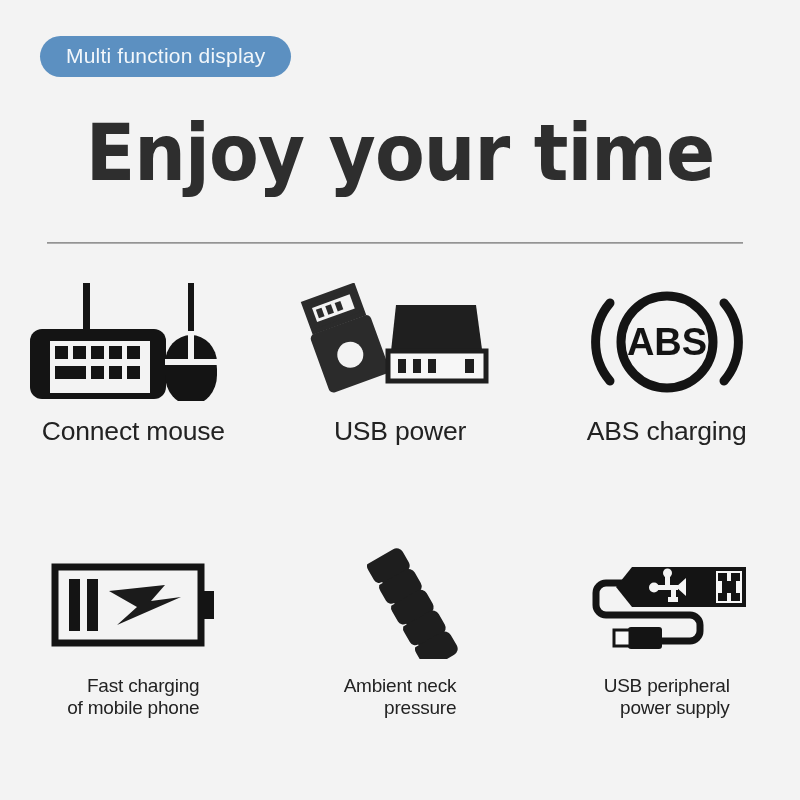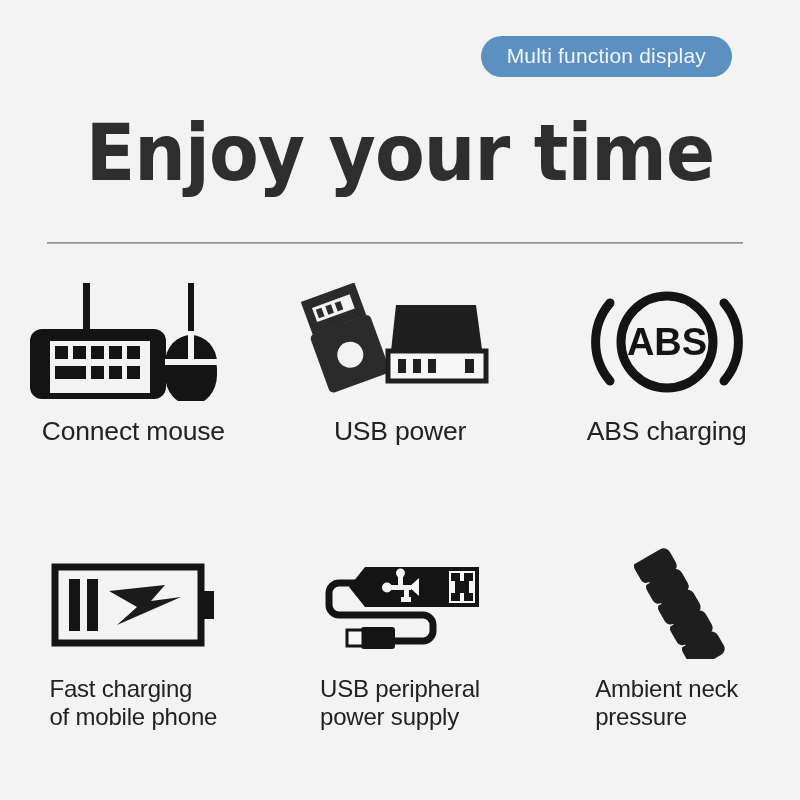--- a/index.html
+++ b/index.html
@@ -6,21 +6,21 @@
   body{
     width:800px;height:800px;
     background:#f2f2f2;
     font-family:"Liberation Sans","DejaVu Sans",sans-serif;
     overflow:hidden;
     position:relative;
   }
   .page{position:absolute;inset:0;background:#f3f3f3;}
 
   
-  .badge-row{position:absolute;top:36px;left:0;width:732px;text-align:right;}
+  .badge-row{position:absolute;top:36px;left:0;width:732px;text-align:left;padding-left:40px;}
   .badge{
     display:inline-block;
     background:#5c90c1;
     color:#f2f7fb;
     font-size:21px;
     letter-spacing:.2px;
     padding:9px 26px 11px;
     border-radius:26px;
     line-height:1;
     font-weight:400;
@@ -50,27 +50,27 @@
     position:absolute;left:0;top:282px;width:800px;
     display:grid;grid-template-columns:repeat(3,1fr);
     row-gap:98px;
   }
   .cell{display:flex;flex-direction:column;align-items:center;}
   .art{height:120px;display:flex;align-items:center;justify-content:center;}
   .caption{
     margin-top:14px;
     font-size:26.5px;
     color:#222;
-    text-align:left;
+    text-align:right;
     line-height:1.16;
     letter-spacing:-.2px;
     white-space:pre-line;
   }
   .r2 .art{height:116px;}
-  .r2 .caption{font-size:24px;}
+  .r2 .caption{font-size:19px;}
   svg{display:block;}
 </style>
 </head>
 <body>
 
 <div class="page">
 
   <div class="badge-row">
     <span class="badge">Multi function display</span>
   </div>
@@ -165,20 +165,41 @@
           <rect x="54" y="30" width="11" height="52" fill="#141414"></rect>
           <path d="M76 42 L132 36 L118 52 L148 48 L84 76 L104 58 Z" fill="#1b1b1b"></path>
         </svg>
       </div>
       <div class="caption">Fast charging
 of mobile phone</div>
     </div>
 
     <div class="cell r2">
       <div class="art">
+        <svg width="130" height="112" viewBox="0 0 130 112">
+          <g fill="#1e1e1e" transform="rotate(-30 65 56)">
+            <path d="M56 6 h30 a7 7 0 0 1 7 7 v12 a7 7 0 0 1 -7 7 h-20
+                     l-6 6 v-9 a6 6 0 0 1 -6 -6 v-11 a7 7 0 0 1 2 -6 z"></path>
+            <path d="M56 30 h30 a7 7 0 0 1 7 7 v12 a7 7 0 0 1 -7 7 h-20
+                     l-6 6 v-9 a6 6 0 0 1 -6 -6 v-11 a7 7 0 0 1 2 -6 z"></path>
+            <path d="M56 54 h30 a7 7 0 0 1 7 7 v12 a7 7 0 0 1 -7 7 h-20
+                     l-6 6 v-9 a6 6 0 0 1 -6 -6 v-11 a7 7 0 0 1 2 -6 z"></path>
+            <path d="M56 78 h30 a7 7 0 0 1 7 7 v12 a7 7 0 0 1 -7 7 h-20
+                     l-6 6 v-9 a6 6 0 0 1 -6 -6 v-11 a7 7 0 0 1 2 -6 z"></path>
+            <path d="M56 102 h30 a7 7 0 0 1 7 7 v12 a7 7 0 0 1 -7 7 h-20
+                     l-6 6 v-9 a6 6 0 0 1 -6 -6 v-11 a7 7 0 0 1 2 -6 z"></path>
+          </g>
+        </svg>
+      </div>
+      <div class="caption">Ambient neck
+pressure</div>
+    </div>
+
+    <div class="cell r2">
+      <div class="art">
         <svg width="190" height="112" viewBox="0 0 190 112">
           <path d="M60 36 H34 a10 10 0 0 0 -10 10 v12 a10 10 0 0 0 10 10
                    H118 a10 10 0 0 1 10 10 v6 a10 10 0 0 1 -10 10 H78" fill="none" stroke="#141414" stroke-width="7"></path>
 
           <g>
             <path d="M60 20 L140 20 L140 60 L60 60 L44 40 Z" fill="#141414"></path>
             <g fill="#f5f5f5">
               <rect x="84" y="38" width="22" height="5"></rect>
               <circle cx="82" cy="40.5" r="5"></circle>
               <path d="M104 40 l10 -9 v18 z"></path>
@@ -200,35 +221,14 @@
           <g>
             <rect x="56" y="80" width="34" height="22" rx="3" fill="#141414"></rect>
             <rect x="42" y="83" width="16" height="16" fill="#f7f7f7" stroke="#141414" stroke-width="3"></rect>
           </g>
         </svg>
       </div>
       <div class="caption">USB peripheral
 power supply</div>
     </div>
 
-    <div class="cell r2">
-      <div class="art">
-        <svg width="130" height="112" viewBox="0 0 130 112">
-          <g fill="#1e1e1e" transform="rotate(-30 65 56)">
-            <path d="M56 6 h30 a7 7 0 0 1 7 7 v12 a7 7 0 0 1 -7 7 h-20
-                     l-6 6 v-9 a6 6 0 0 1 -6 -6 v-11 a7 7 0 0 1 2 -6 z"></path>
-            <path d="M56 30 h30 a7 7 0 0 1 7 7 v12 a7 7 0 0 1 -7 7 h-20
-                     l-6 6 v-9 a6 6 0 0 1 -6 -6 v-11 a7 7 0 0 1 2 -6 z"></path>
-            <path d="M56 54 h30 a7 7 0 0 1 7 7 v12 a7 7 0 0 1 -7 7 h-20
-                     l-6 6 v-9 a6 6 0 0 1 -6 -6 v-11 a7 7 0 0 1 2 -6 z"></path>
-            <path d="M56 78 h30 a7 7 0 0 1 7 7 v12 a7 7 0 0 1 -7 7 h-20
-                     l-6 6 v-9 a6 6 0 0 1 -6 -6 v-11 a7 7 0 0 1 2 -6 z"></path>
-            <path d="M56 102 h30 a7 7 0 0 1 7 7 v12 a7 7 0 0 1 -7 7 h-20
-                     l-6 6 v-9 a6 6 0 0 1 -6 -6 v-11 a7 7 0 0 1 2 -6 z"></path>
-          </g>
-        </svg>
-      </div>
-      <div class="caption">Ambient neck
-pressure</div>
-    </div>
-
   </div>
 </div>
 
 </body></html>

